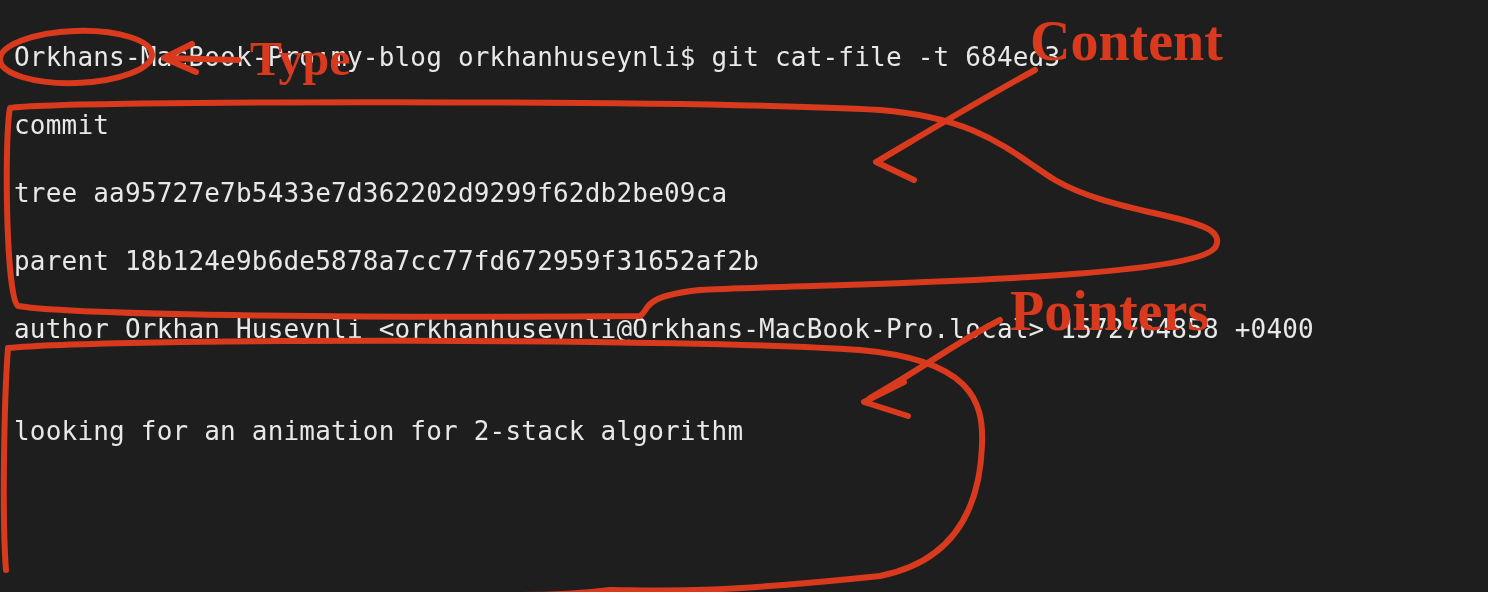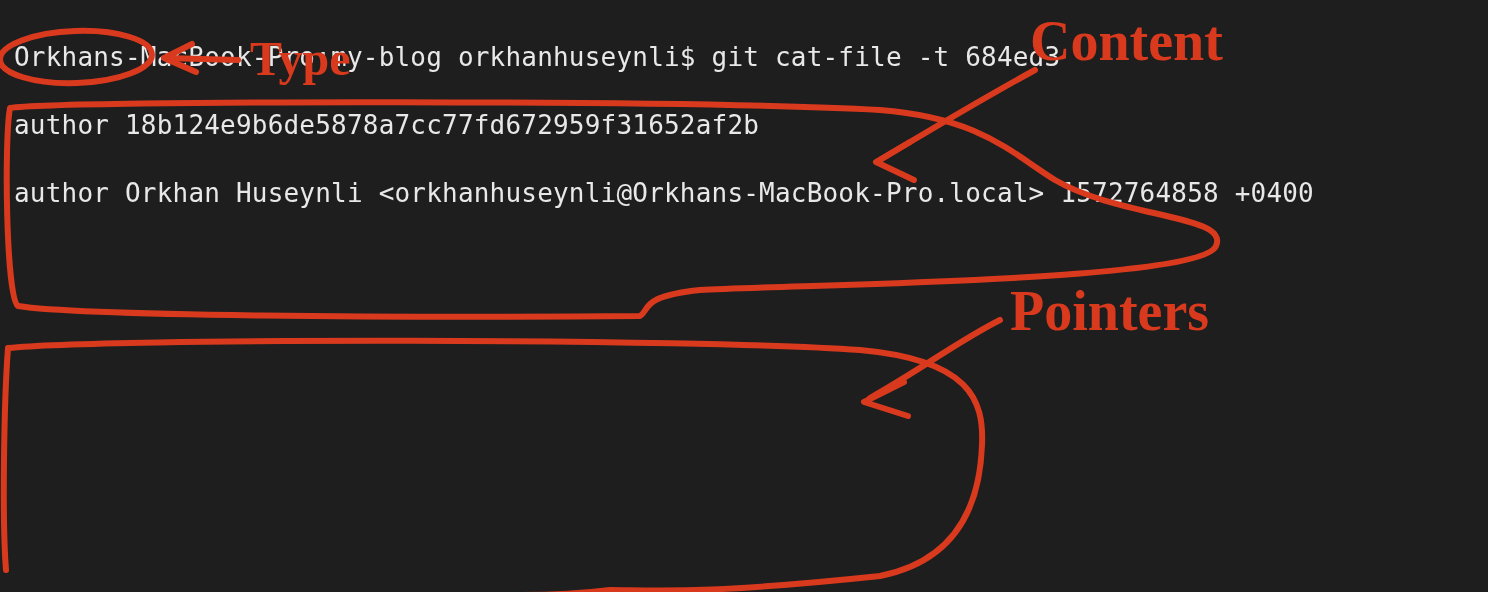--- a/index.html
+++ b/index.html
@@ -47,23 +47,26 @@
     fill: #d93a1e;
     font-family: "Comic Sans MS", "Marker Felt", "Bradley Hand", cursive;
     font-weight: 700;
   }
 </style>
 </head>
 <body>
 
 <div class="terminal">
 <span class="line"><span>Orkhans-MacBook-Pro:my-blog orkhanhuseynli$ </span><span>git cat-file -t 684ed3</span></span>
-<span class="line">author 18b124e9b6de5878a7cc77fd672959f31652af2b</span>
+<span class="line">commit</span>
+<span class="line">tree aa95727e7b5433e7d362202d9299f62db2be09ca</span>
+<span class="line">parent 18b124e9b6de5878a7cc77fd672959f31652af2b</span>
 <span class="line">author Orkhan Huseynli &lt;orkhanhuseynli@Orkhans-MacBook-Pro.local&gt; 1572764858 +0400</span>
 <span class="line"></span>
+<span class="line">looking for an animation for 2-stack algorithm</span>
 
 
 
 
 
 
 
 
 </div>
 

